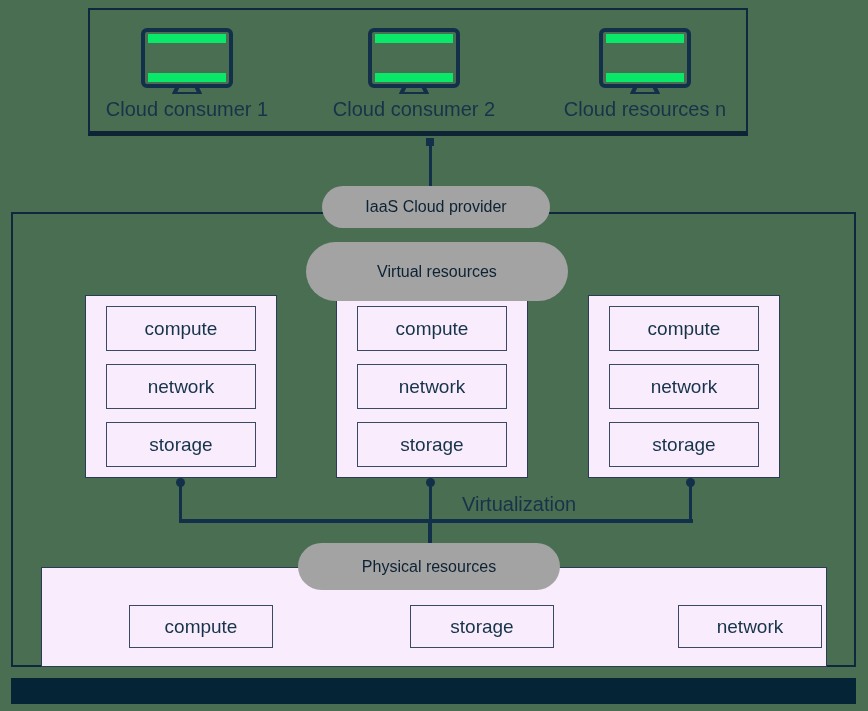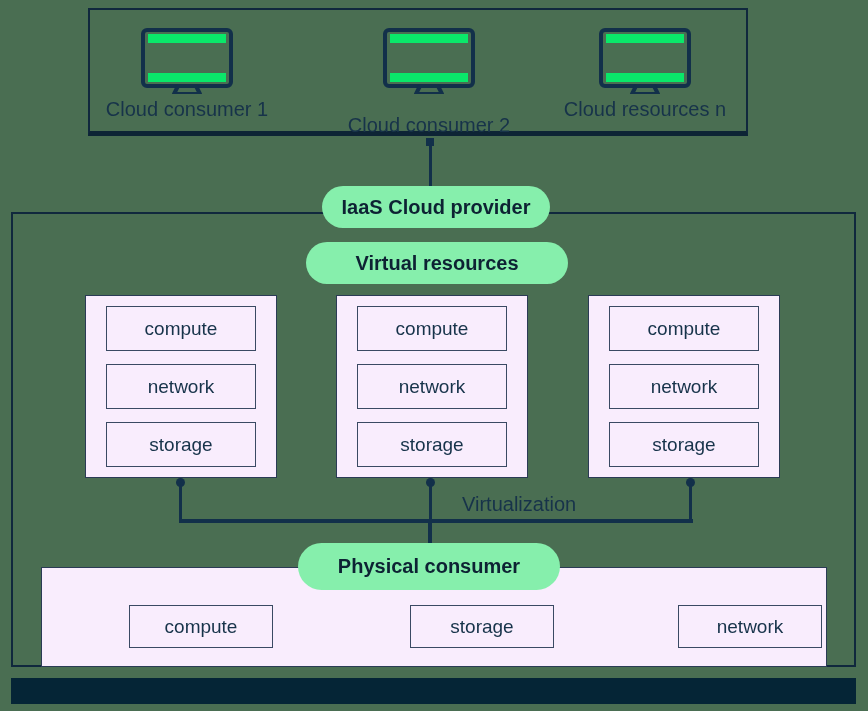--- a/index.html
+++ b/index.html
@@ -16,21 +16,21 @@
   #consumers-box{
     position:absolute;left:88px;top:8px;width:660px;height:128px;
     border:2px solid #10283d;border-bottom:5px solid #0d2435;
     box-sizing:border-box;background:transparent;
   }
   .consumer{
     position:absolute;top:18px;width:200px;height:102px;
     display:flex;flex-direction:column;align-items:center;
   }
   .consumer.c1{left:-3px;}
-  .consumer.c2{left:239px;gap:16px;}
+  .consumer.c2{left:224px;}
   .consumer.c3{left:455px;}
   .monitor{width:94px;height:66px;position:relative;}
   .consumer-label{
     margin-top:4px;font-size:20px;color:#17334a;white-space:nowrap;
     letter-spacing:0px;
   }
 
   
   #provider-box{
     position:absolute;left:11px;top:212px;width:845px;height:455px;
@@ -42,26 +42,26 @@
     position:absolute;left:429px;top:139px;width:3px;height:76px;
     background:#12304a;
   }
   #consumer-link-dot{
     position:absolute;left:426px;top:138px;width:8px;height:8px;
     background:#12304a;
   }
 
   
   .pill{
-    position:absolute;background:#86efac;border-radius:999px;
+    position:absolute;background:#a3a3a3;border-radius:999px;
     display:flex;align-items:center;justify-content:center;
-    color:#0d2233;font-size:20px;white-space:nowrap;font-weight:bold;
+    color:#0d2233;font-size:16px;white-space:nowrap;
   }
   #pill-iaas{left:322px;top:186px;width:228px;height:42px;}
-  #pill-virtual{left:306px;top:242px;width:262px;height:42px;}
+  #pill-virtual{left:306px;top:242px;width:262px;height:59px;}
   #pill-physical{left:298px;top:543px;width:262px;height:47px;z-index:6;}
 
   
   .vcol{
     position:absolute;top:295px;width:192px;height:183px;
     background:#f9edfd;border:1.5px solid #2b3b55;box-sizing:border-box;
     padding:10px 20px;display:flex;flex-direction:column;
     justify-content:space-between;
   }
   .vcol.v1{left:85px;}
@@ -188,17 +188,17 @@
   <div id="virtualization-label">Virtualization</div>
 
   <div id="physical-panel">
     <div class="pitem p1">compute</div>
     <div class="pitem p2">storage</div>
     <div class="pitem p3">network</div>
   </div>
 
   <div class="pill" id="pill-iaas">IaaS Cloud provider</div>
   <div class="pill" id="pill-virtual">Virtual resources</div>
-  <div class="pill" id="pill-physical">Physical consumer</div>
+  <div class="pill" id="pill-physical">Physical resources</div>
 
   <div id="bottom-bar"></div>
 
 </div>
 
 </body></html>

